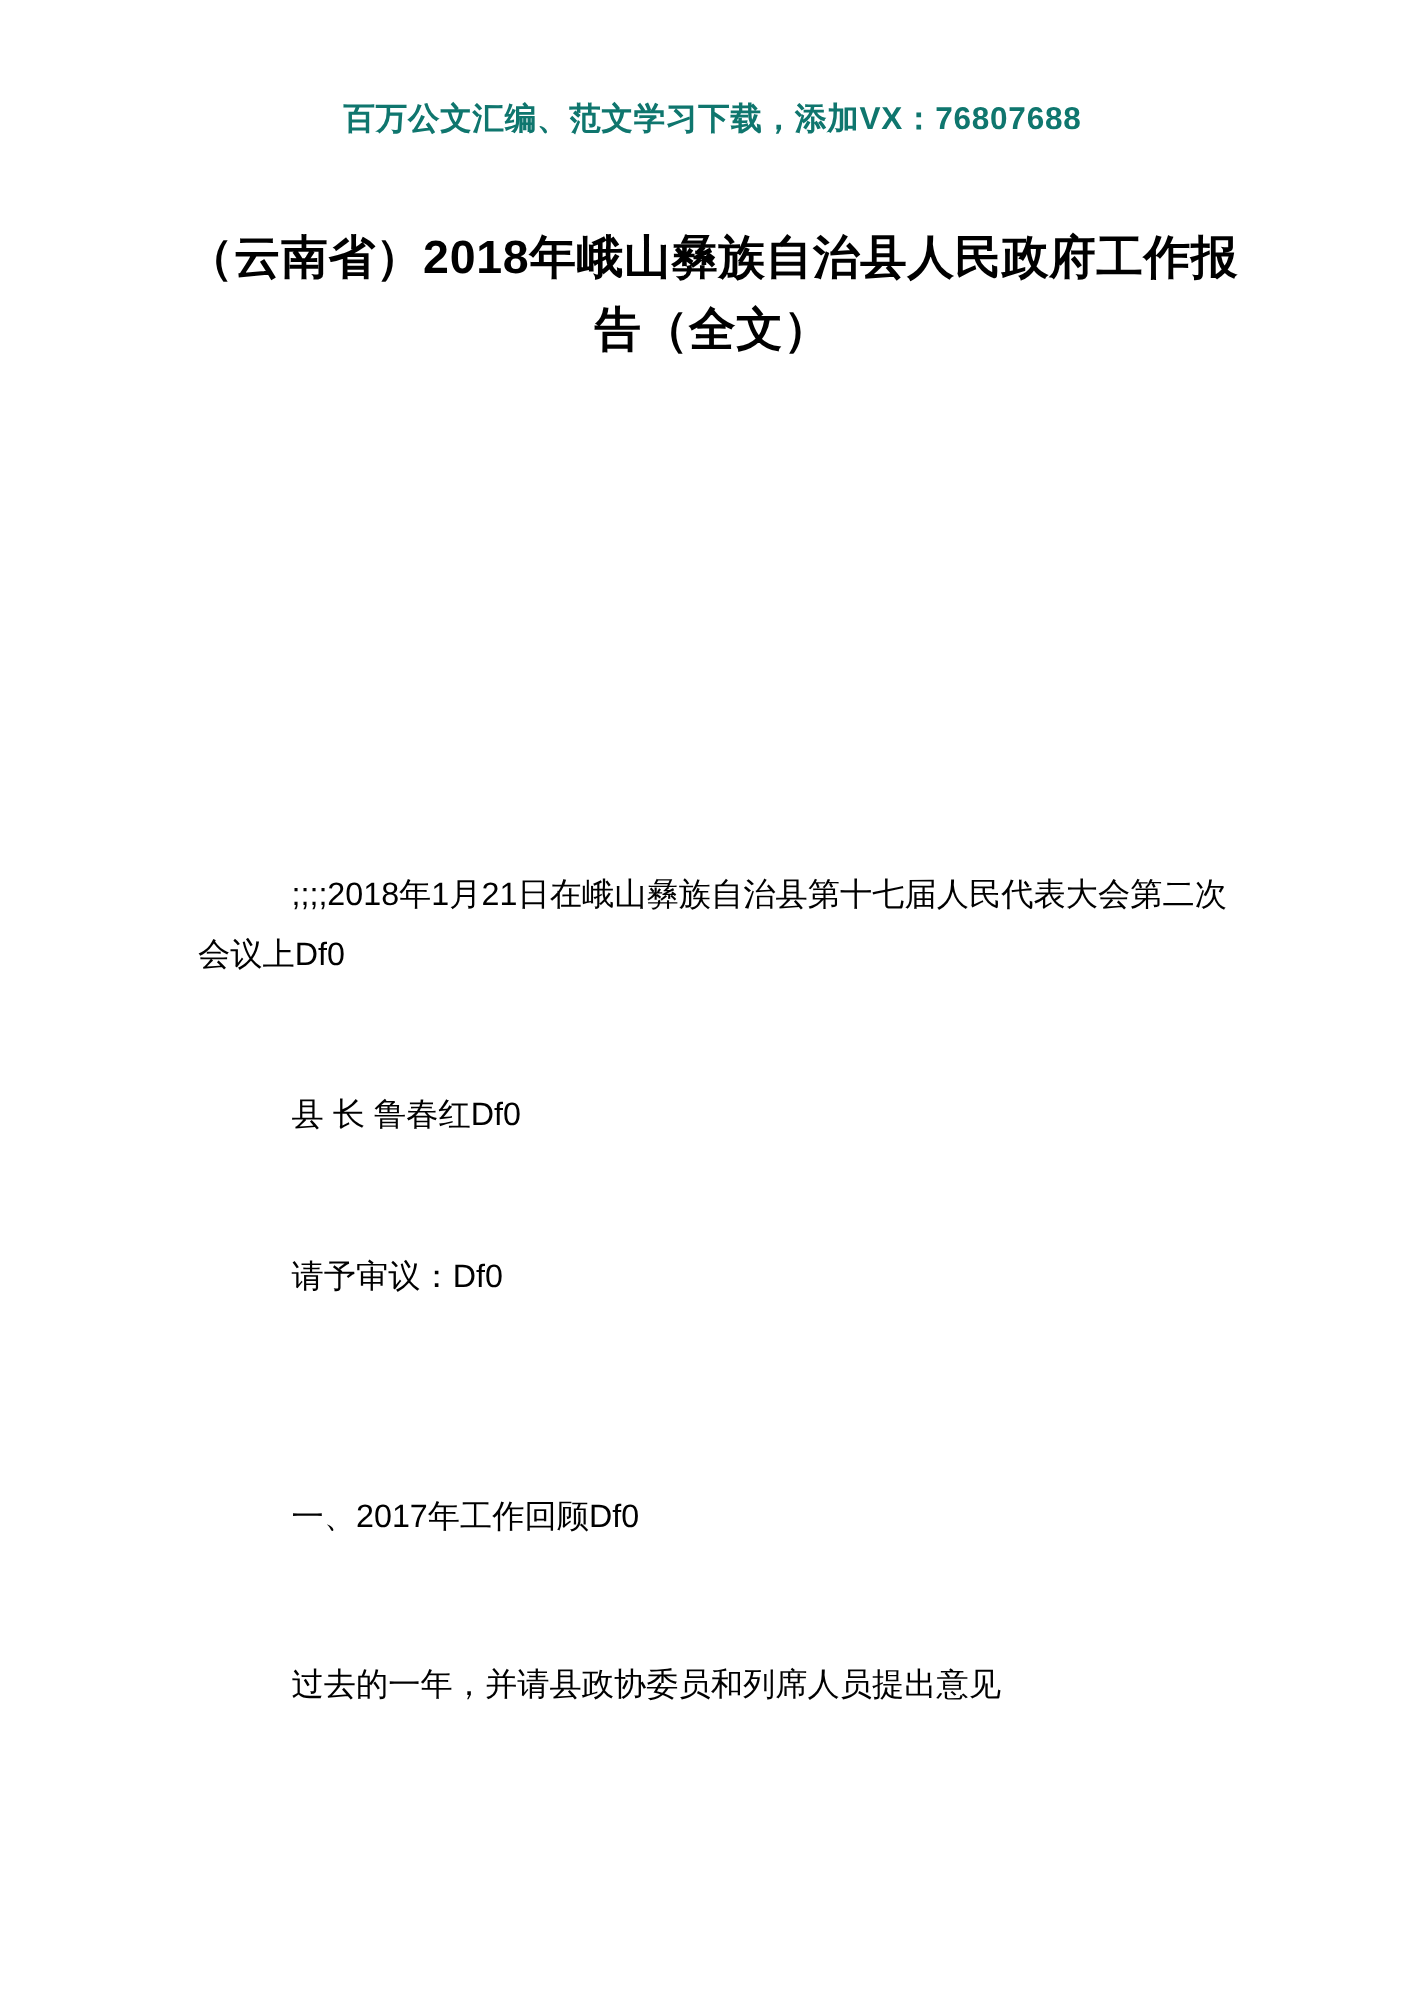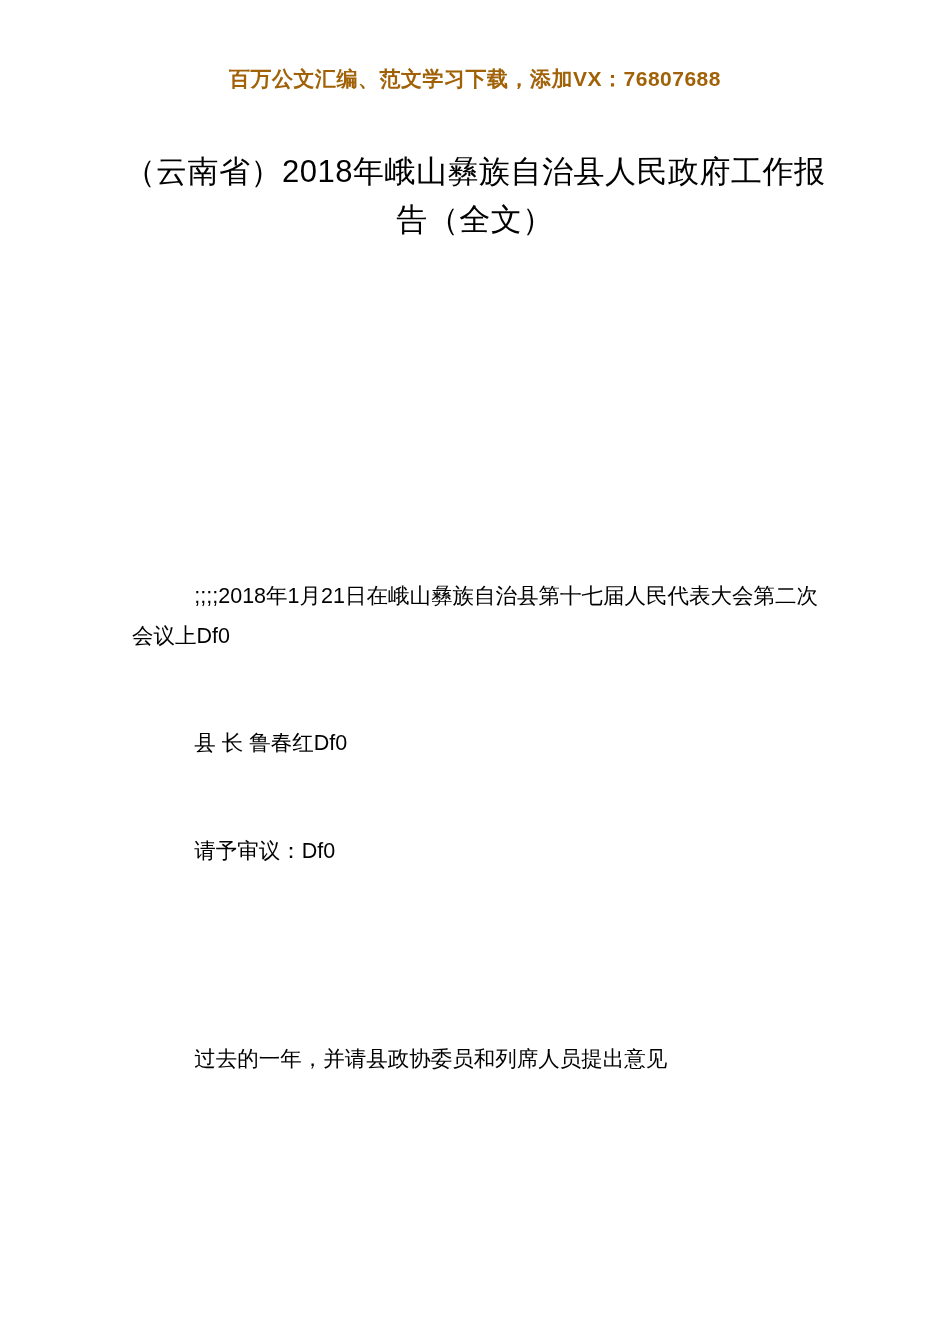--- a/index.html
+++ b/index.html
@@ -16,32 +16,32 @@
     overflow: hidden;
   }
   .page {
     width: 950px;
     height: 1344px;
     box-sizing: border-box;
     padding: 0 120px;
     position: relative;
   }
   .watermark {
-    color: #a16207;
+    color: #0f766e;
     font-size: 21px;
     font-weight: 600;
     letter-spacing: 0.5px;
     text-align: center;
     padding-top: 65px;
     white-space: nowrap;
   }
   .doc-title {
     text-align: center;
     font-size: 31px;
-    font-weight: normal;
+    font-weight: bold;
     line-height: 1.55;
     margin-top: 55px;
     letter-spacing: 0.5px;
   }
   .spacer-block {
     height: 300px;
   }
   .body-par {
     font-size: 21.5px;
     line-height: 1.85;
@@ -73,18 +73,19 @@
 
   <div class="gap-sm"></div>
 
   <p class="body-par indent-2">请予审议：Df0</p>
 
   <div class="gap-md"></div>
 
 
   <div class="gap-md"></div>
 
+  <p class="body-par indent-2">一、2017年工作回顾Df0</p>
 
   <div class="gap-md"></div>
 
   <p class="body-par indent-2">过去的一年，并请县政协委员和列席人员提出意见</p>
 
 </div>
 
 </body></html>

